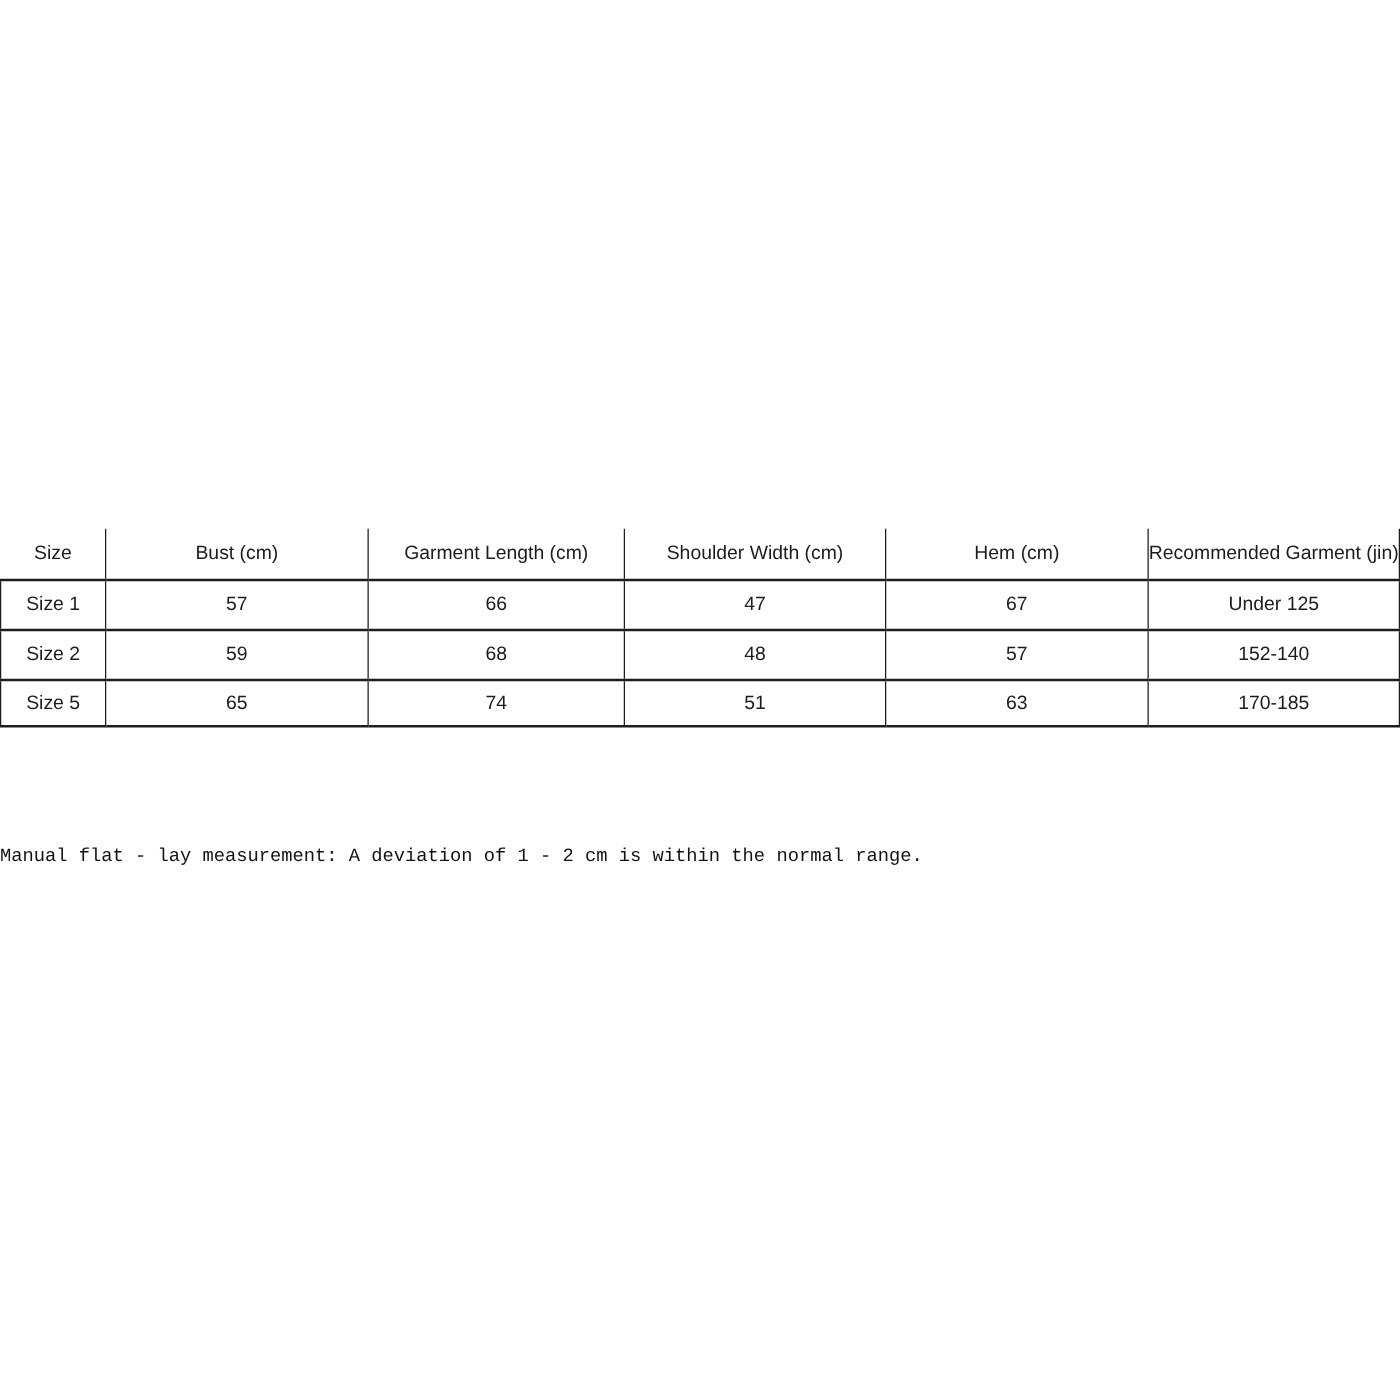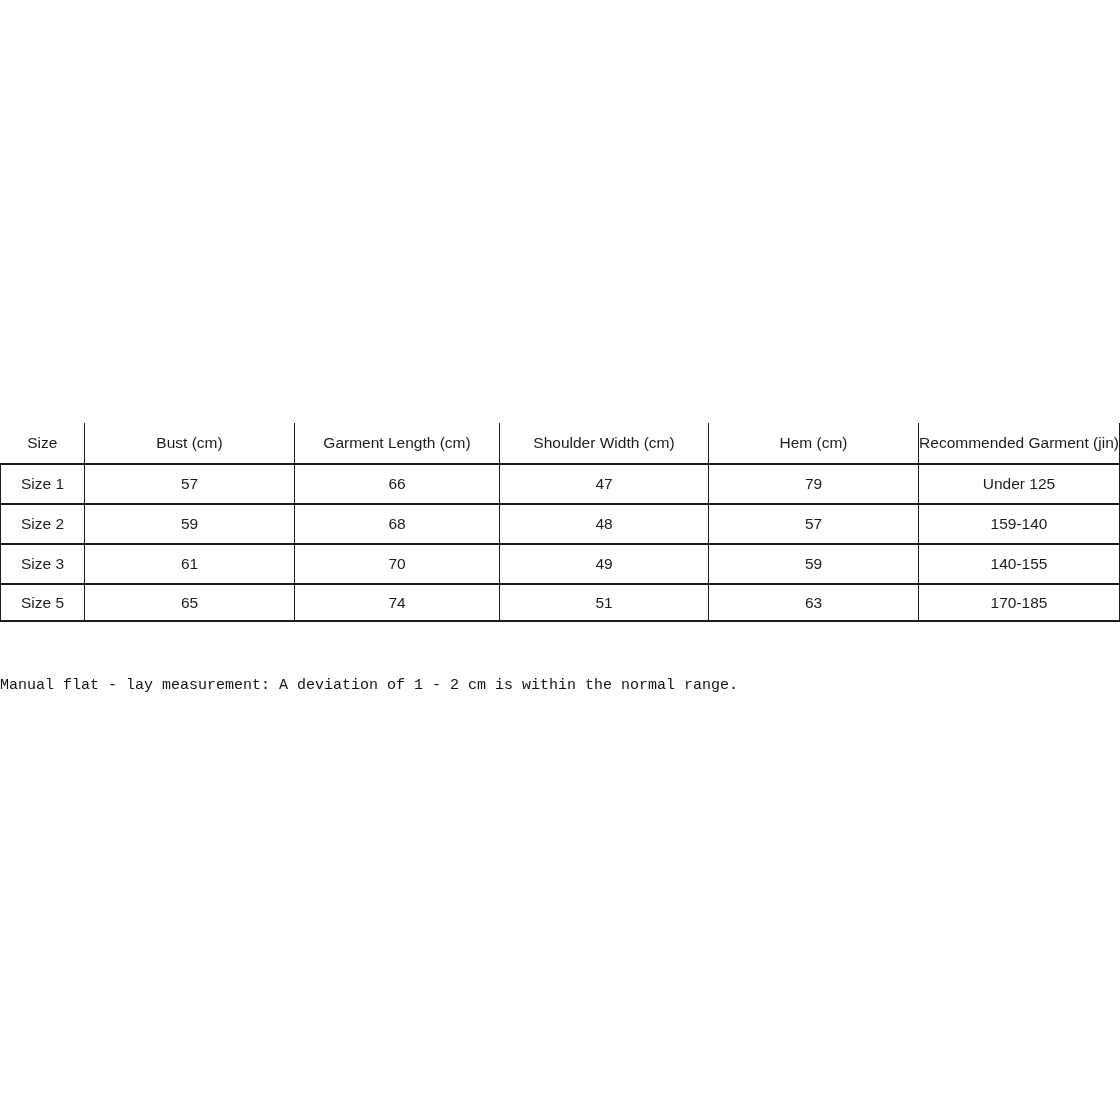--- a/index.html
+++ b/index.html
@@ -83,38 +83,30 @@
       <th>Hem (cm)</th>
       <th>Recommended Garment (jin)</th>
     </tr>
   </thead>
   <tbody>
     <tr>
       <td>Size 1</td>
       <td>57</td>
       <td>66</td>
       <td>47</td>
-      <td>79</td>
+      <td>67</td>
       <td>Under 125</td>
     </tr>
     <tr>
       <td>Size 2</td>
       <td>59</td>
       <td>68</td>
       <td>48</td>
       <td>57</td>
-      <td>159-140</td>
-    </tr>
-    <tr>
-      <td>Size 3</td>
-      <td>61</td>
-      <td>70</td>
-      <td>49</td>
-      <td>59</td>
-      <td>140-155</td>
+      <td>152-140</td>
     </tr>
     <tr>
       <td>Size 5</td>
       <td>65</td>
       <td>74</td>
       <td>51</td>
       <td>63</td>
       <td>170-185</td>
     </tr>
   </tbody>

